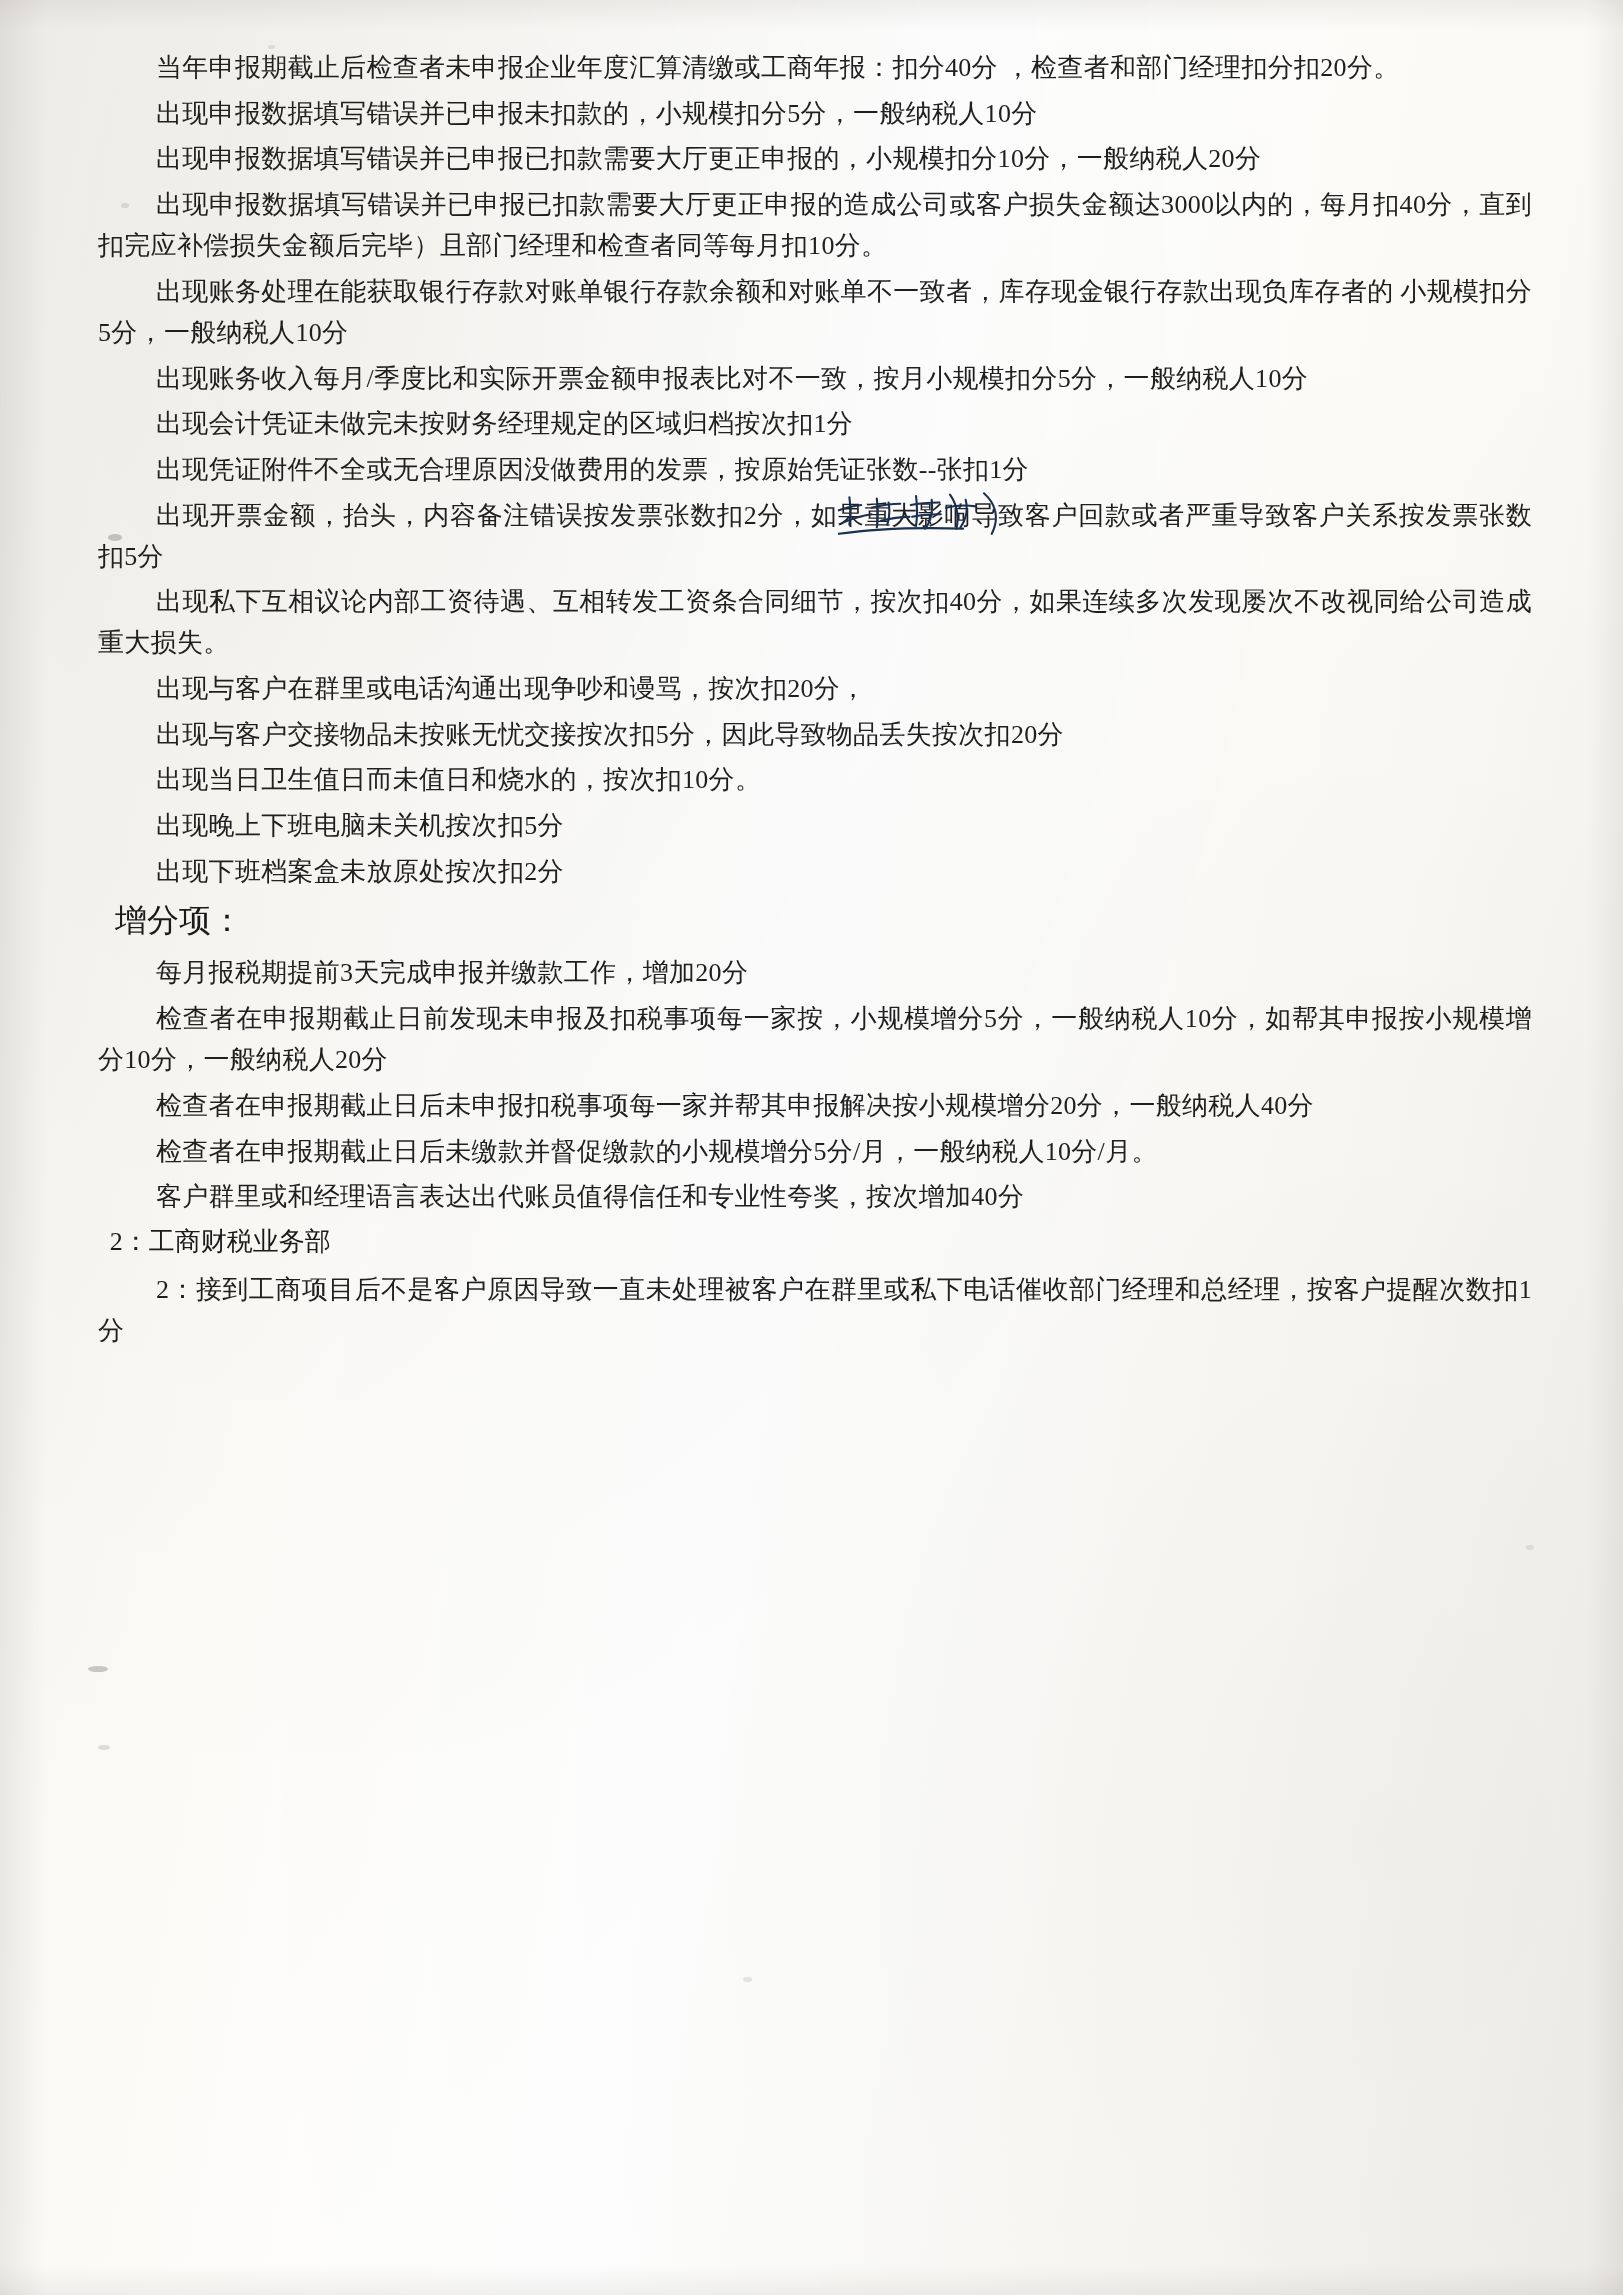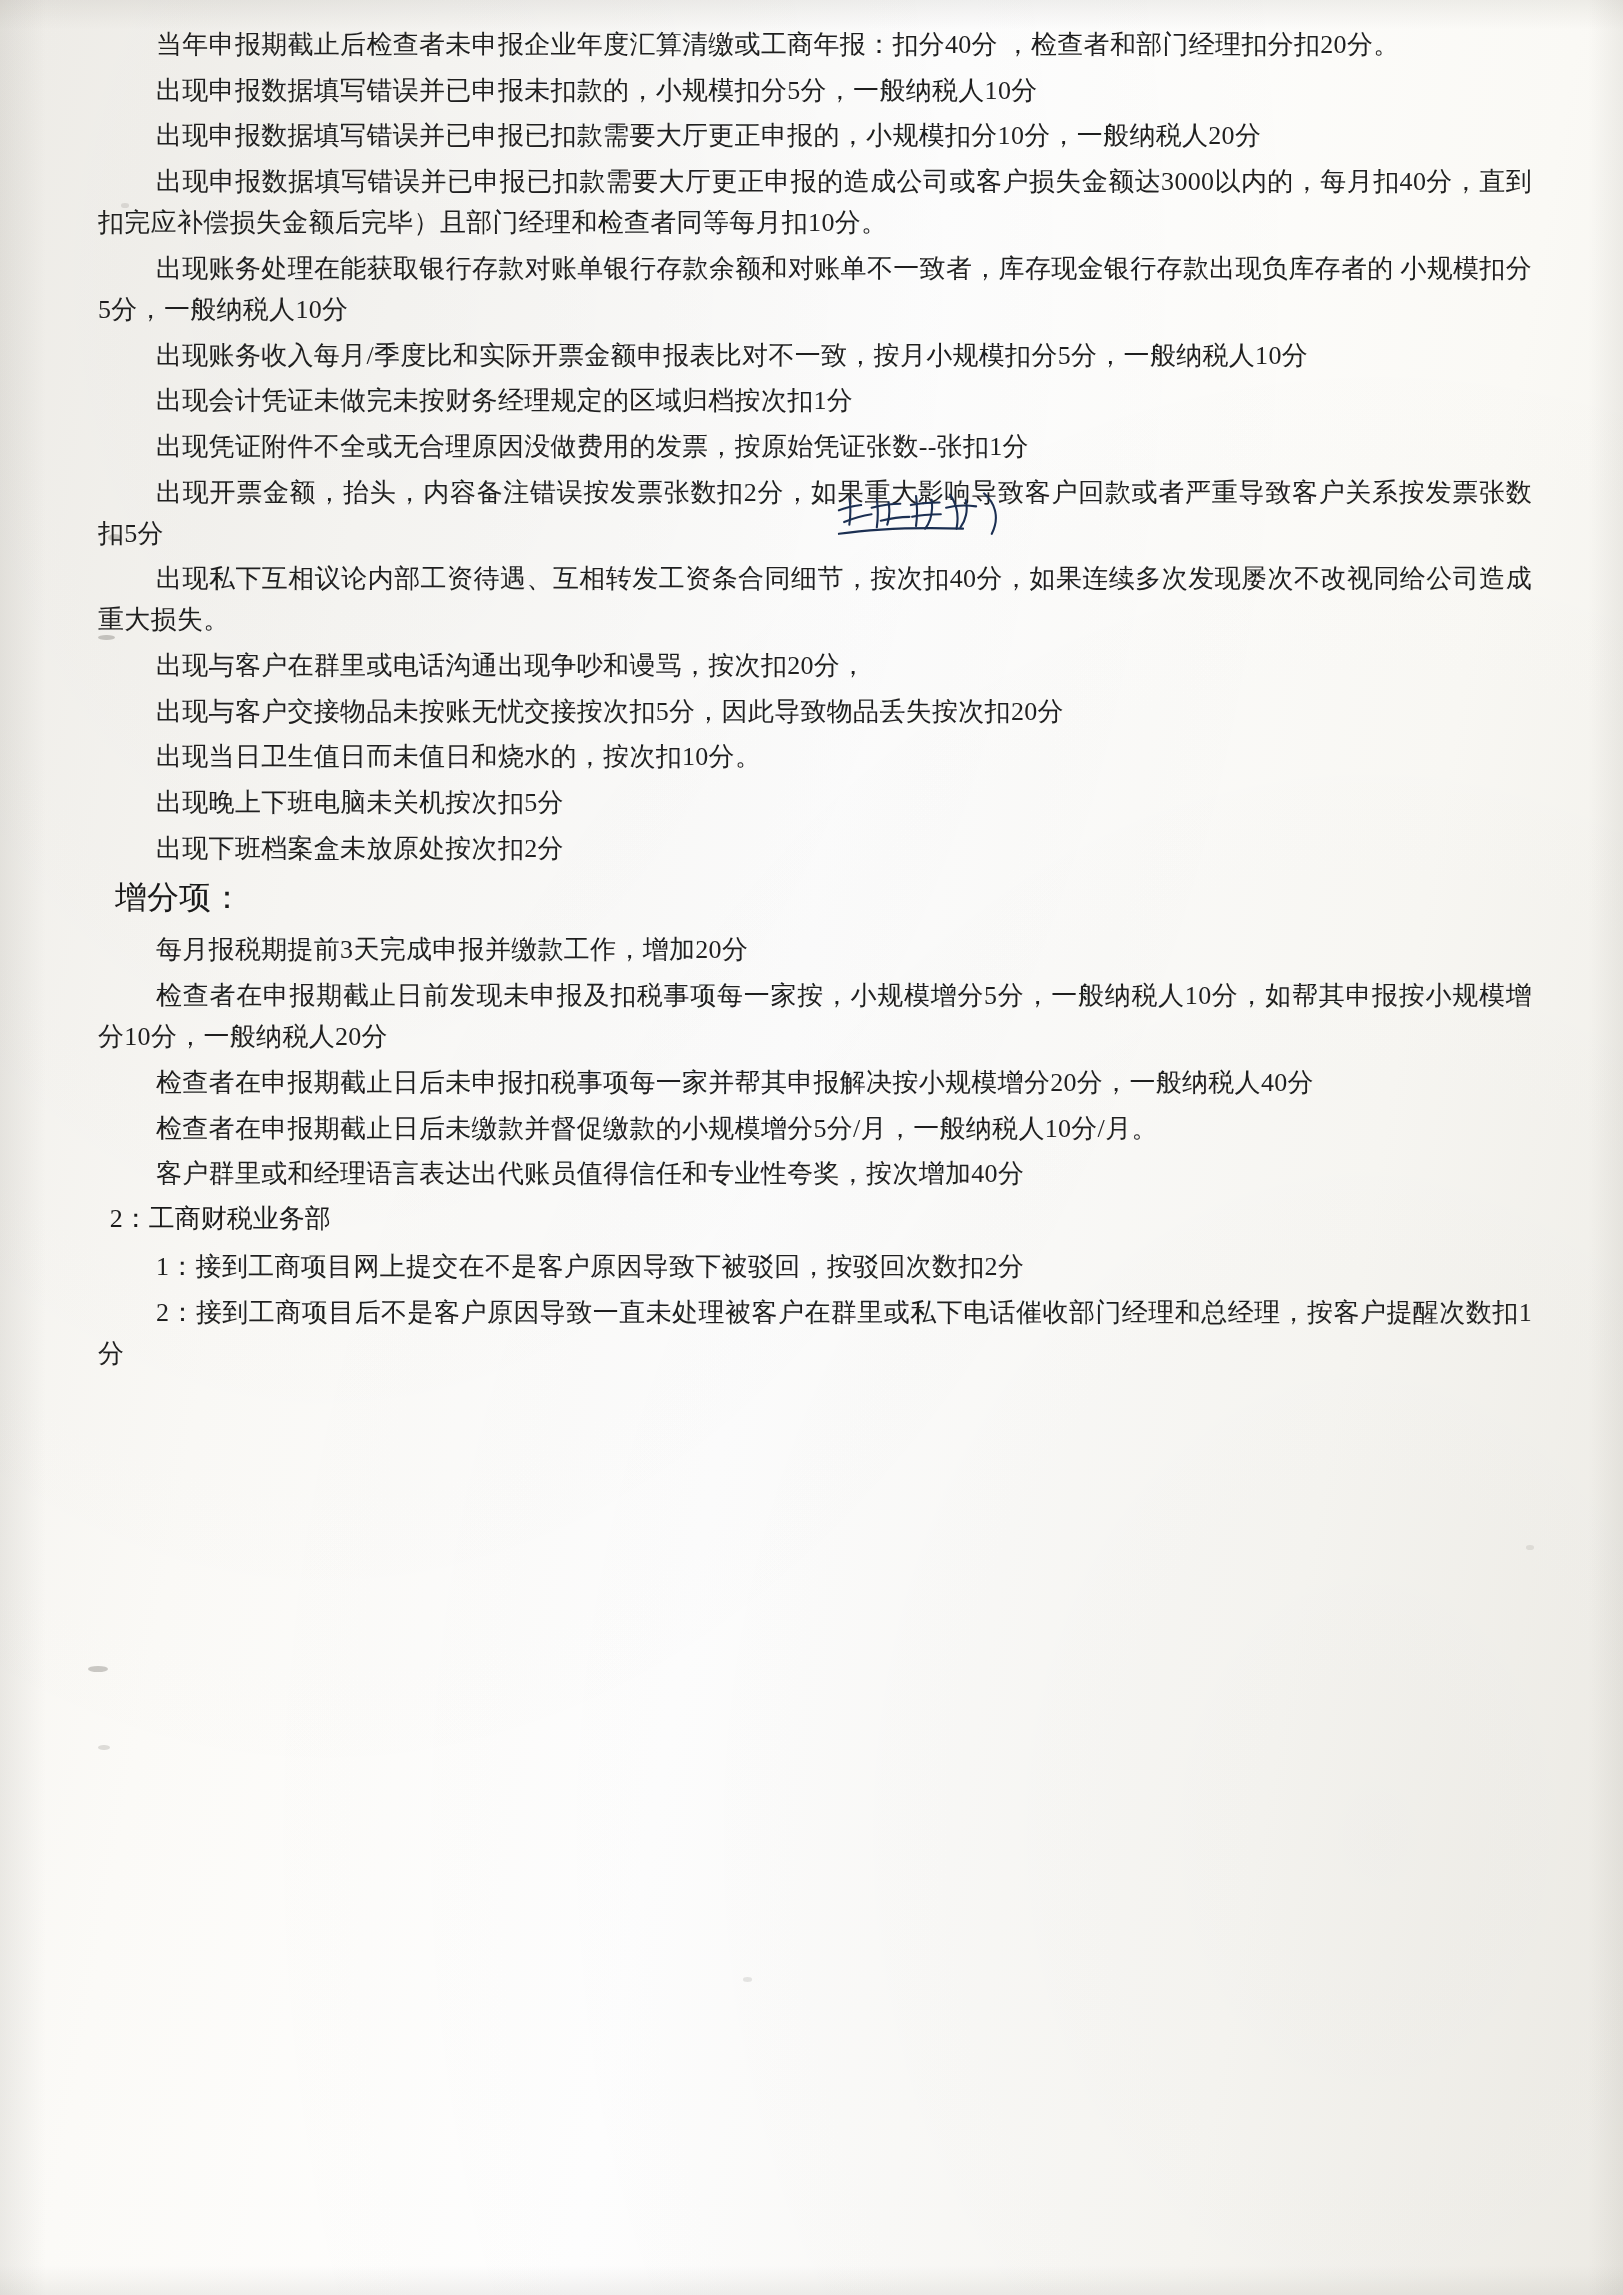--- a/index.html
+++ b/index.html
@@ -41,21 +41,21 @@
   .speck {
     position: absolute;
     background: rgba(90,85,78,0.30);
     border-radius: 50%;
     pointer-events: none;
   }
 
   #content {
     position: absolute;
     left: 98px;
-    top: 24px;
+    top: 47px;
     width: 1434px;
   }
 
   p.line {
     margin: 0 0 4.6px 0;
     font-size: 26px;
     line-height: 1.58;
     letter-spacing: 0.3px;
     color: #1f1f1f;
     text-align: justify;
@@ -125,21 +125,20 @@
   <p class="line indent gap-lg">出现下班档案盒未放原处按次扣2分</p>
 
   <p class="section-head">增分项：</p>
   <p class="line indent">每月报税期提前3天完成申报并缴款工作，增加20分</p>
   <p class="line indent gap-sm">检查者在申报期截止日前发现未申报及扣税事项每一家按，小规模增分5分，一般纳税人10分，如帮其申报按小规模增分10分，一般纳税人20分</p>
   <p class="line indent gap-sm">检查者在申报期截止日后未申报扣税事项每一家并帮其申报解决按小规模增分20分，一般纳税人40分</p>
   <p class="line indent">检查者在申报期截止日后未缴款并督促缴款的小规模增分5分/月，一般纳税人10分/月。</p>
   <p class="line indent gap-md">客户群里或和经理语言表达出代账员值得信任和专业性夸奖，按次增加40分</p>
 
   <p class="section-head2">2：工商财税业务部</p>
-  <p class="line indent">1：接到工商项目网上提交在不是客户原因导致下被驳回，按驳回次数扣2分</p>
   <p class="line indent gap-sm">2：接到工商项目后不是客户原因导致一直未处理被客户在群里或私下电话催收部门经理和总经理，按客户提醒次数扣1分</p>
 
 </div>
 
 <div id="ink-annotation">
   <svg width="196" height="59" viewBox="0 0 300 90" fill="none" xmlns="http://www.w3.org/2000/svg">
     <g stroke="#1b2f52" stroke-width="3.2" stroke-linecap="round" fill="none">
       <path d="M6 34 C 16 30, 26 28, 40 26"></path>
       <path d="M22 14 C 24 28, 24 42, 22 56"></path>
       <path d="M14 52 C 28 46, 42 42, 56 40"></path>

